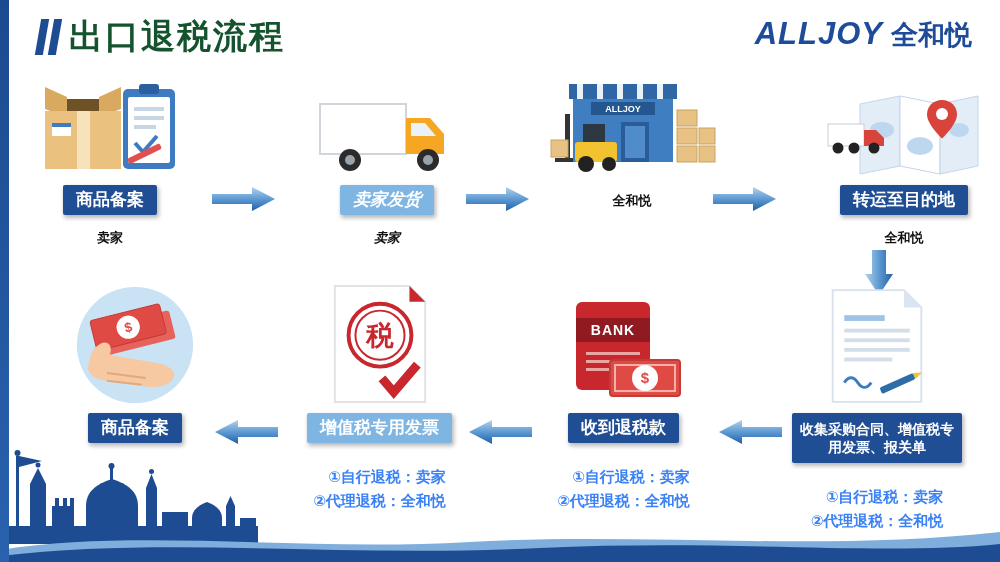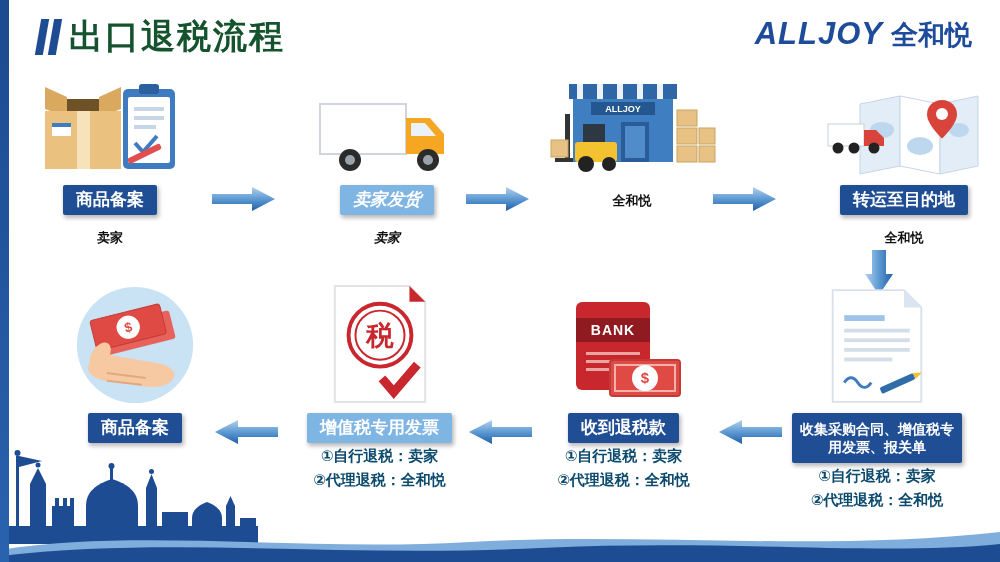--- a/index.html
+++ b/index.html
@@ -27,22 +27,22 @@
   .bstep .icon-box { height:126px; }
 
   .step-label { display:inline-block; padding:4px 13px; color:#ffffff; font-weight:bold;
                 font-size:17px; border-radius:2px; margin-top:7px; line-height:1.3;
                 box-shadow:1.5px 2.5px 4px rgba(0,0,0,.28); }
   .lbl-dark  { background:#1f4e94; }
   .lbl-light { background:#7fb5e3; }
   .lbl-multiline { font-size:14px; padding:7px 8px; width:170px; text-align:center; }
 
   .role  { margin-top:14px; font-size:13px; font-weight:bold; color:#111111; }
-  .notes { margin-top:1px; display:inline-block; text-align:center; font-size:15px;
-           font-weight:bold; color:#0c4a6e; line-height:1.6; }
+  .notes { margin-top:22px; display:inline-block; text-align:right; font-size:15px;
+           font-weight:bold; color:#3b82f6; line-height:1.6; }
 
   .arrow { position:absolute; }
 
   .skyline { position:absolute; left:0; bottom:14px; z-index:2; }
   .wave    { position:absolute; left:0; bottom:0; width:1000px; height:46px; z-index:3; }
 </style>
 </head>
 <body>
 
 <div class="slide">

